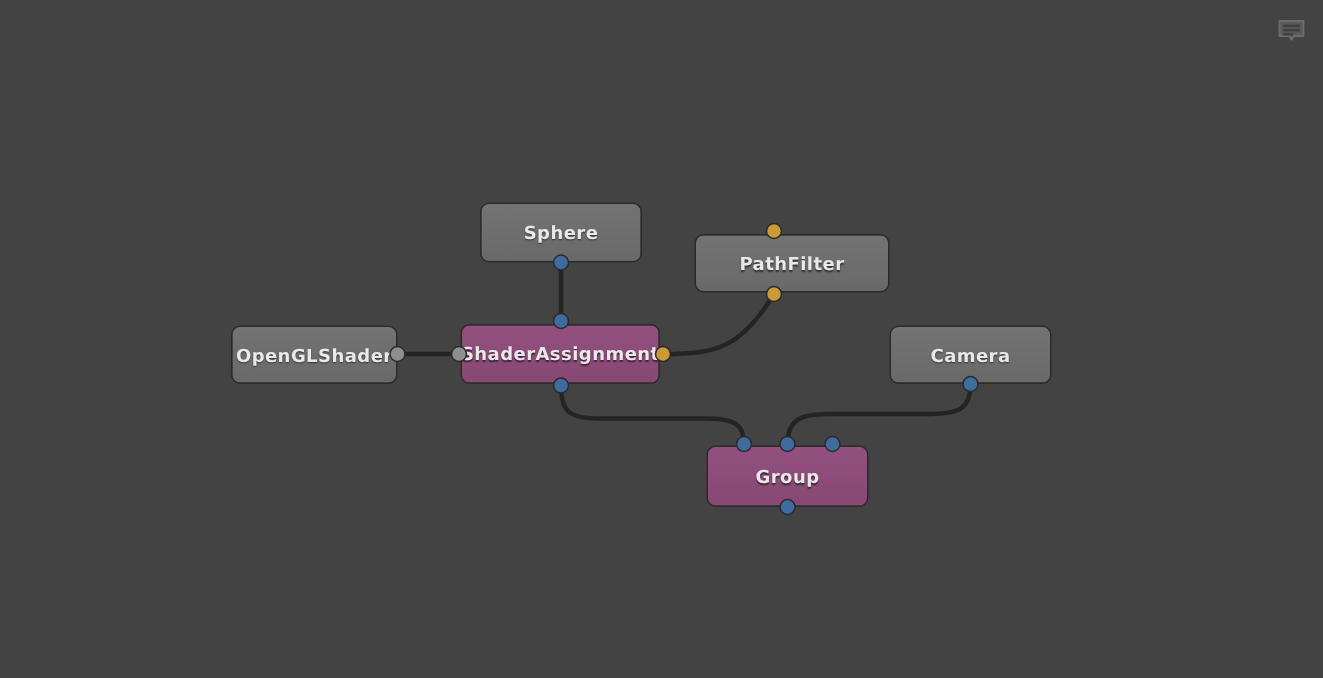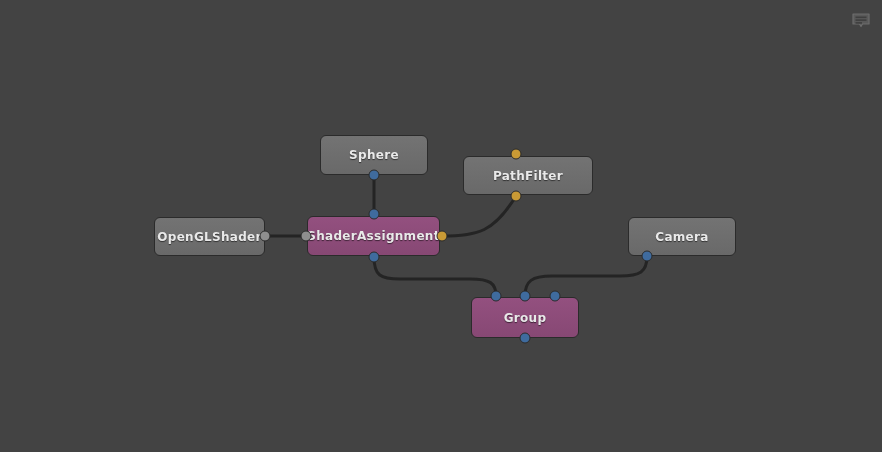--- a/index.html
+++ b/index.html
@@ -120,21 +120,21 @@
       </div>
       <div class="node node-gray" style="left: 463px; top: 156px; width: 130px; height: 39px;">
         <span class="node-label">PathFilter</span>
       </div>
       <div class="node node-gray" style="left: 154px; top: 217px; width: 111px; height: 39px;">
         <span class="node-label">OpenGLShader</span>
       </div>
       <div class="node node-purple" style="left: 307px; top: 216px; width: 133px; height: 40px;">
         <span class="node-label">ShaderAssignment</span>
       </div>
-      <div class="node node-gray" style="left: 628px; top: 217px; width: 108px; height: 39px;">
+      <div class="node node-gray" style="left: 593px; top: 217px; width: 108px; height: 39px;">
         <span class="node-label">Camera</span>
       </div>
       <div class="node node-purple" style="left: 471px; top: 297px; width: 108px; height: 41px;">
         <span class="node-label">Group</span>
       </div>
       <div class="plug plug-blue" style="left: 374px; top: 175px;"></div>
       <div class="plug plug-orange" style="left: 516px; top: 154px;"></div>
       <div class="plug plug-orange" style="left: 516px; top: 196px;"></div>
       <div class="plug plug-gray" style="left: 265px; top: 236px;"></div>
       <div class="plug plug-gray" style="left: 306px; top: 236px;"></div>

